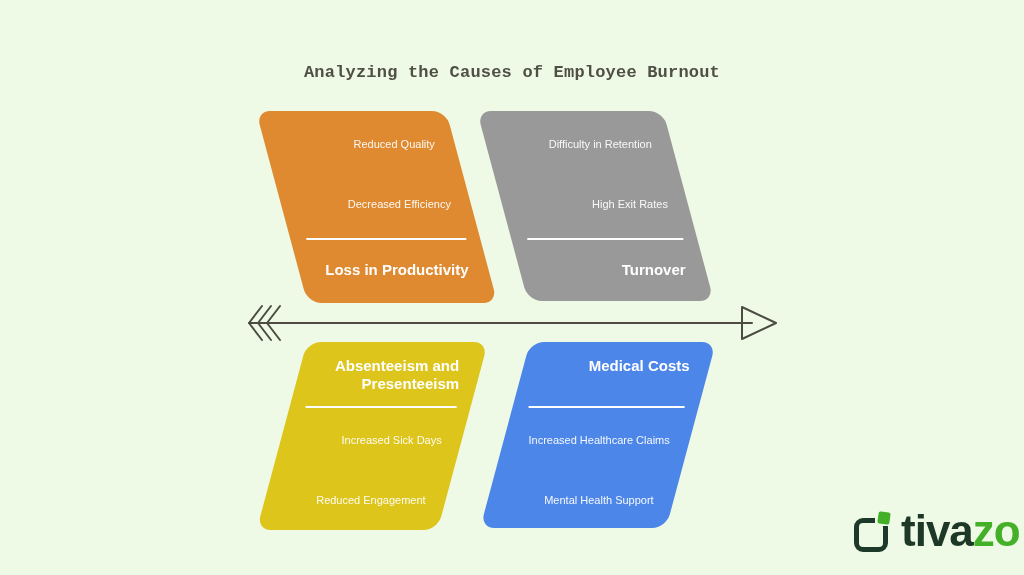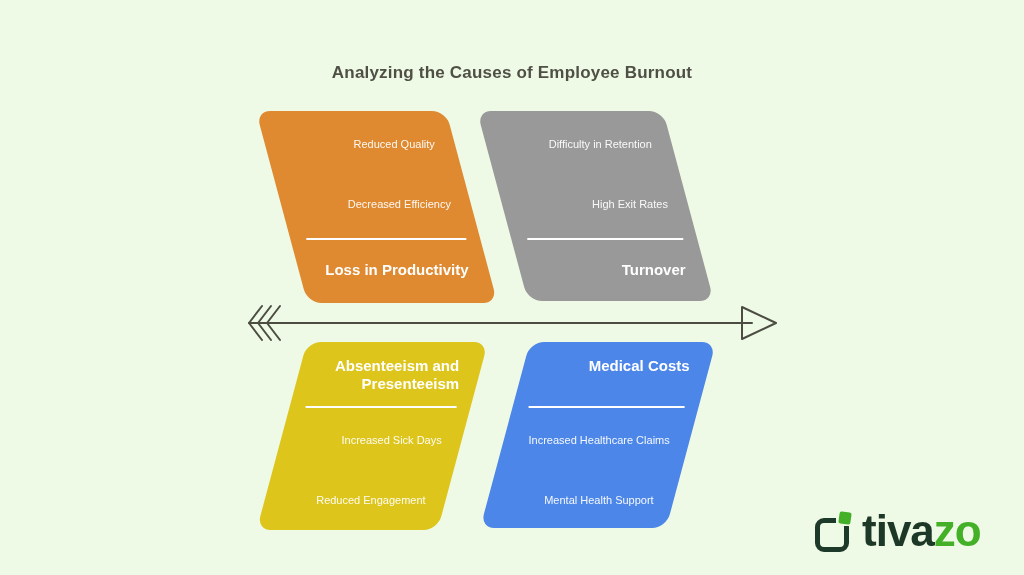--- a/index.html
+++ b/index.html
@@ -4,21 +4,21 @@
 <style>
   html,body{margin:0;padding:0;}
   body{
     width:1024px;height:575px;position:relative;overflow:hidden;
     background:#eefae6;
     font-family:"Liberation Sans", sans-serif;
   }
   .page-title{
     position:absolute;top:63px;left:0;width:1024px;
     text-align:center;font-size:17px;font-weight:bold;
-    color:#4f4f45;letter-spacing:.2px;
+    color:#4f4f45;letter-spacing:.2px;font-family:Liberation Mono, monospace;
   }
   
   .shape{
     position:absolute;border-radius:14px;
     transform-origin:left top;
   }
   .shape.lean-right{transform:skewX(15deg);}   
   .shape.lean-left {transform:skewX(-15deg);}  
   .shape .row{
     position:absolute;left:0;right:0;
@@ -47,21 +47,21 @@
   .shape.bottom .r-i2{top:152px;}
   
   #shape-0{left:256px;top:111px;width:190px;height:192px;background:#df8a30;}
   #shape-1{left:477px;top:111px;width:186px;height:190px;background:#9a9999;}
   #shape-2{left:307px;top:342px;width:181px;height:188px;background:#ddc51c;}
   #shape-3{left:530px;top:342px;width:186px;height:186px;background:#4c86e8;}
   
   .spine-svg{position:absolute;left:0;top:0;width:1024px;height:575px;pointer-events:none;}
   
   .logo{
-    position:absolute;left:815px;top:503px;height:56px;
+    position:absolute;left:854px;top:503px;height:56px;
     display:flex;align-items:center;gap:11px;
   }
   .logo-icon{position:relative;width:36px;height:36px;margin-top:6px;}
   .logo-icon .box{
     position:absolute;left:0;top:2px;width:24px;height:24px;
     border:5px solid #1d3929;border-radius:9px;
   }
   .logo-icon .notch{
     position:absolute;left:21px;top:-2px;width:15px;height:12px;
     background:#eefae6;

